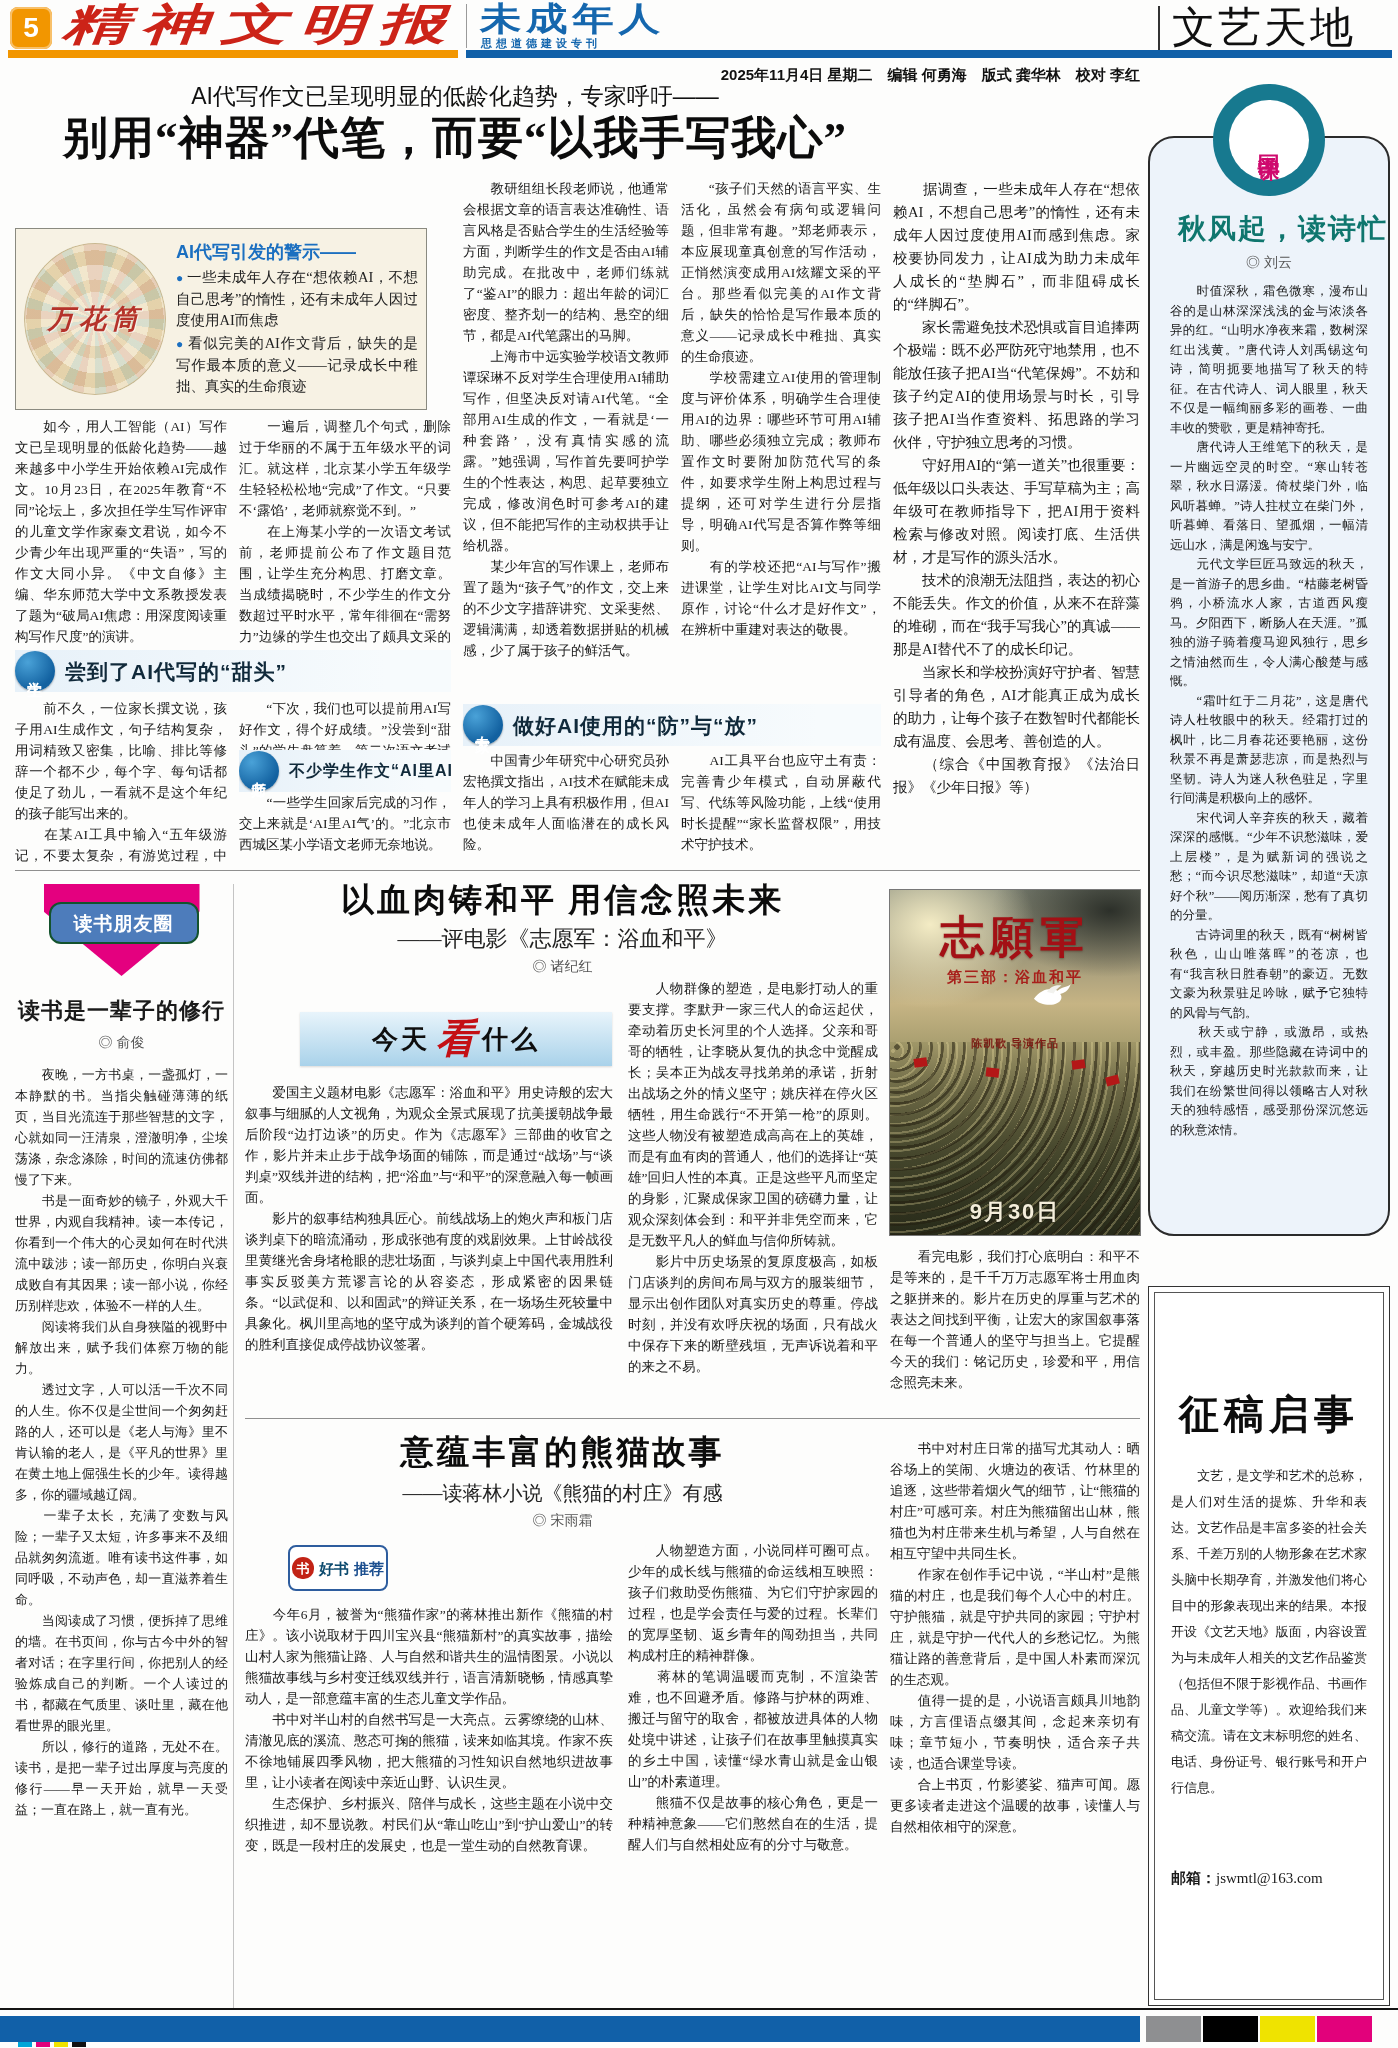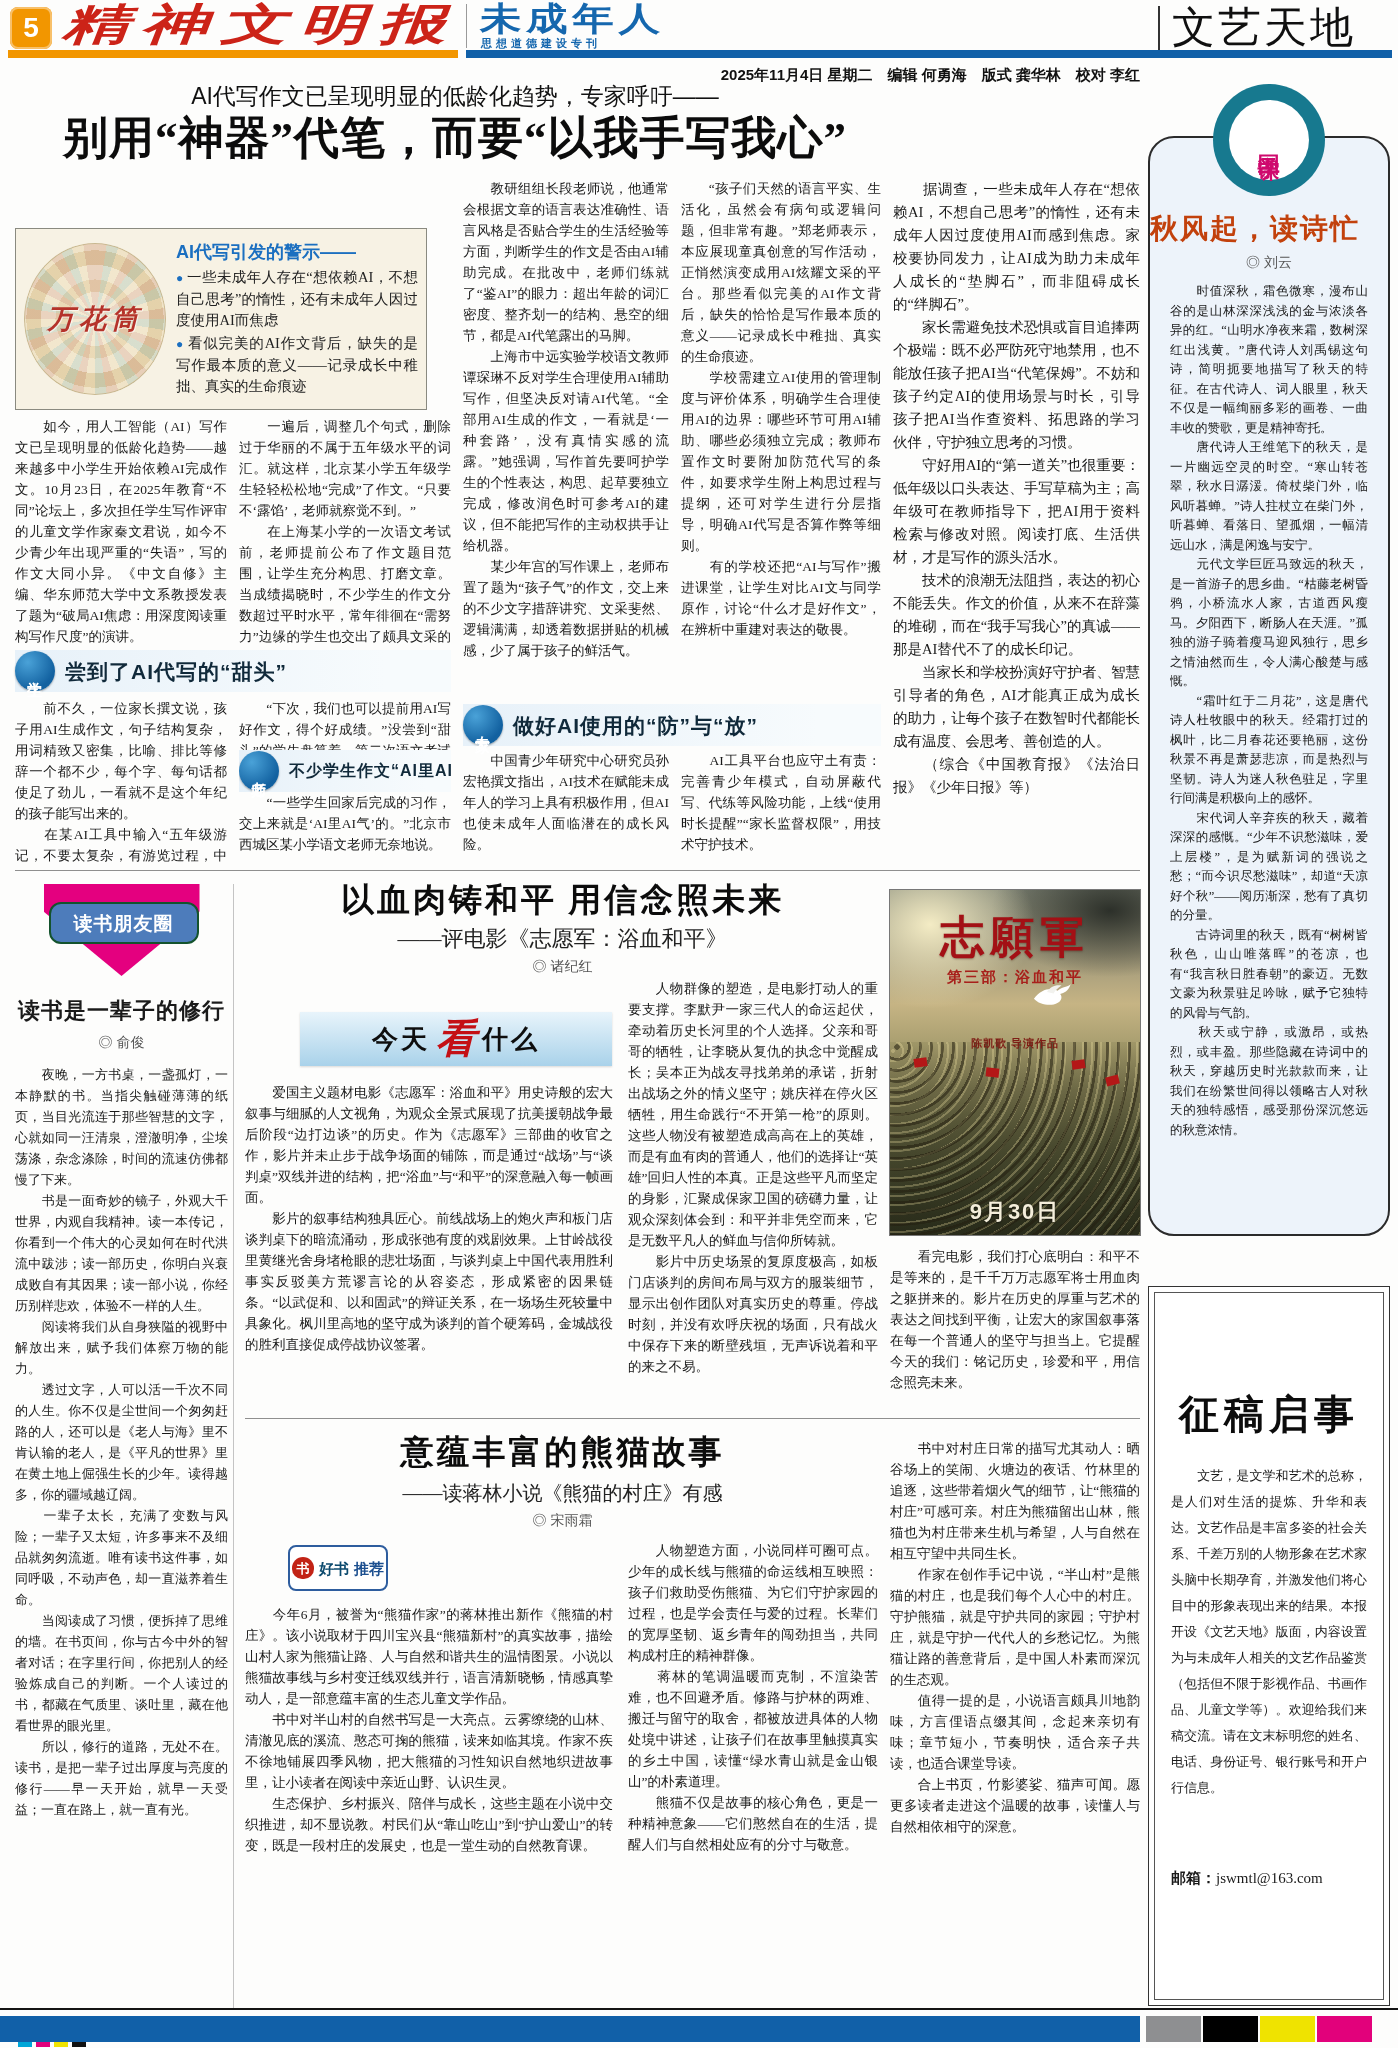--- a/index.html
+++ b/index.html
@@ -103,21 +103,21 @@
   
   .gx-box{left:1148px;top:136px;width:242px;height:1100px;background:#edf3fa;
           border:2px solid #2b2b2b;border-radius:26px;box-sizing:border-box;}
   .gx-badge{position:absolute;left:50%;top:-54px;transform:translateX(-50%);
             width:112px;height:112px;border-radius:50%;background:#17798f;
             display:flex;align-items:center;justify-content:center;}
   .gx-badge .inner{width:80px;height:80px;border-radius:50%;background:#fff;
                    display:flex;align-items:center;justify-content:center;}
   .gx-badge .txt{writing-mode:vertical-rl;font:bold 22px/1.15 "Liberation Sans",sans-serif;
                  color:#cf0a6e;letter-spacing:2px;}
-  .gx-title{margin-top:74px;text-align:left;font:bold 28px/34px "Liberation Sans",sans-serif;color:#c2410c;letter-spacing:2px;}
+  .gx-title{margin-top:74px;text-align:right;font:bold 28px/34px "Liberation Sans",sans-serif;color:#0f766e;letter-spacing:2px;}
   .gx-body{margin:10px 20px 0 20px;height:930px;}
   
   .cfp{left:1148px;top:1286px;width:242px;height:720px;background:#fff;border:1.5px solid #333;box-sizing:border-box;}
   .cfp::before{content:"";position:absolute;inset:5px;border:1px solid #555;}
   .cfp-title{margin-top:104px;text-align:center;font:bold 40px/46px "Liberation Sans",sans-serif;letter-spacing:5px;color:#0c0c0c;}
   .cfp-body{margin:26px 22px 0 22px;font-size:13px;line-height:26px;height:400px;}
   .cfp-email{margin:2px 22px 0 22px;font:15px/26px "Liberation Serif",serif;}
   .cfp-email b{font-family:"Liberation Sans",sans-serif;}
   
   .footbar{left:0;top:2016px;width:1140px;height:26px;background:#1160a8;}

